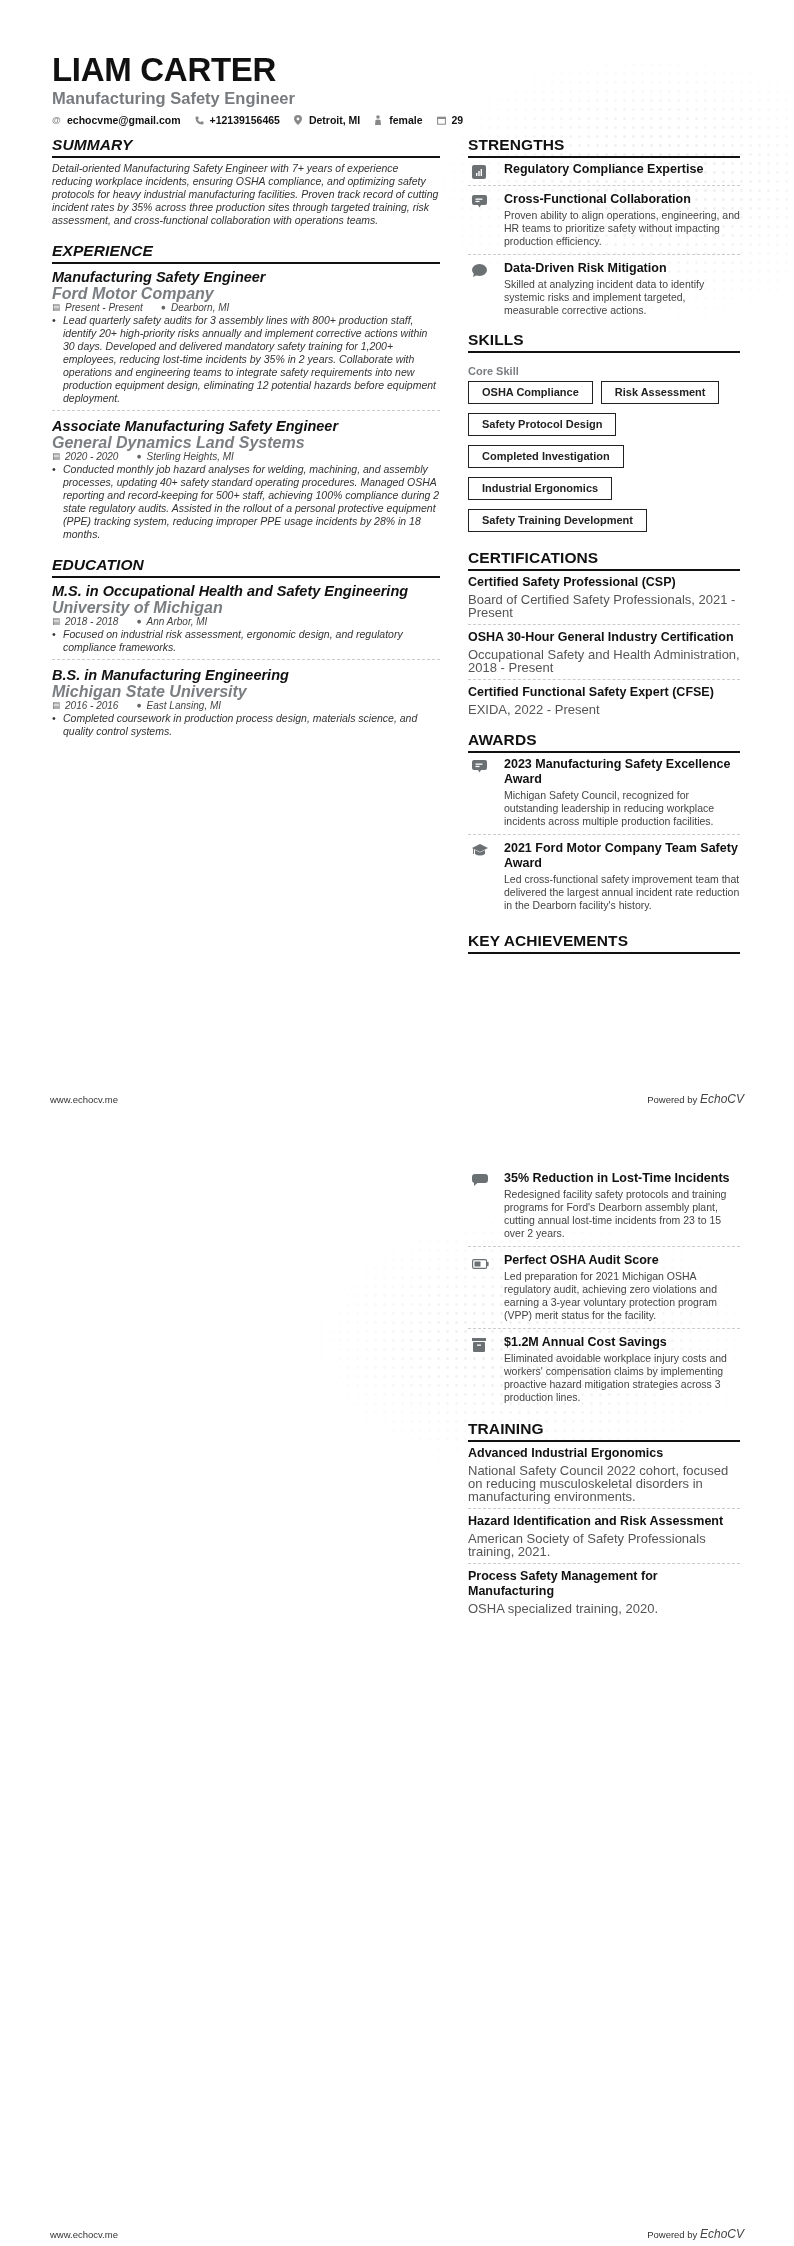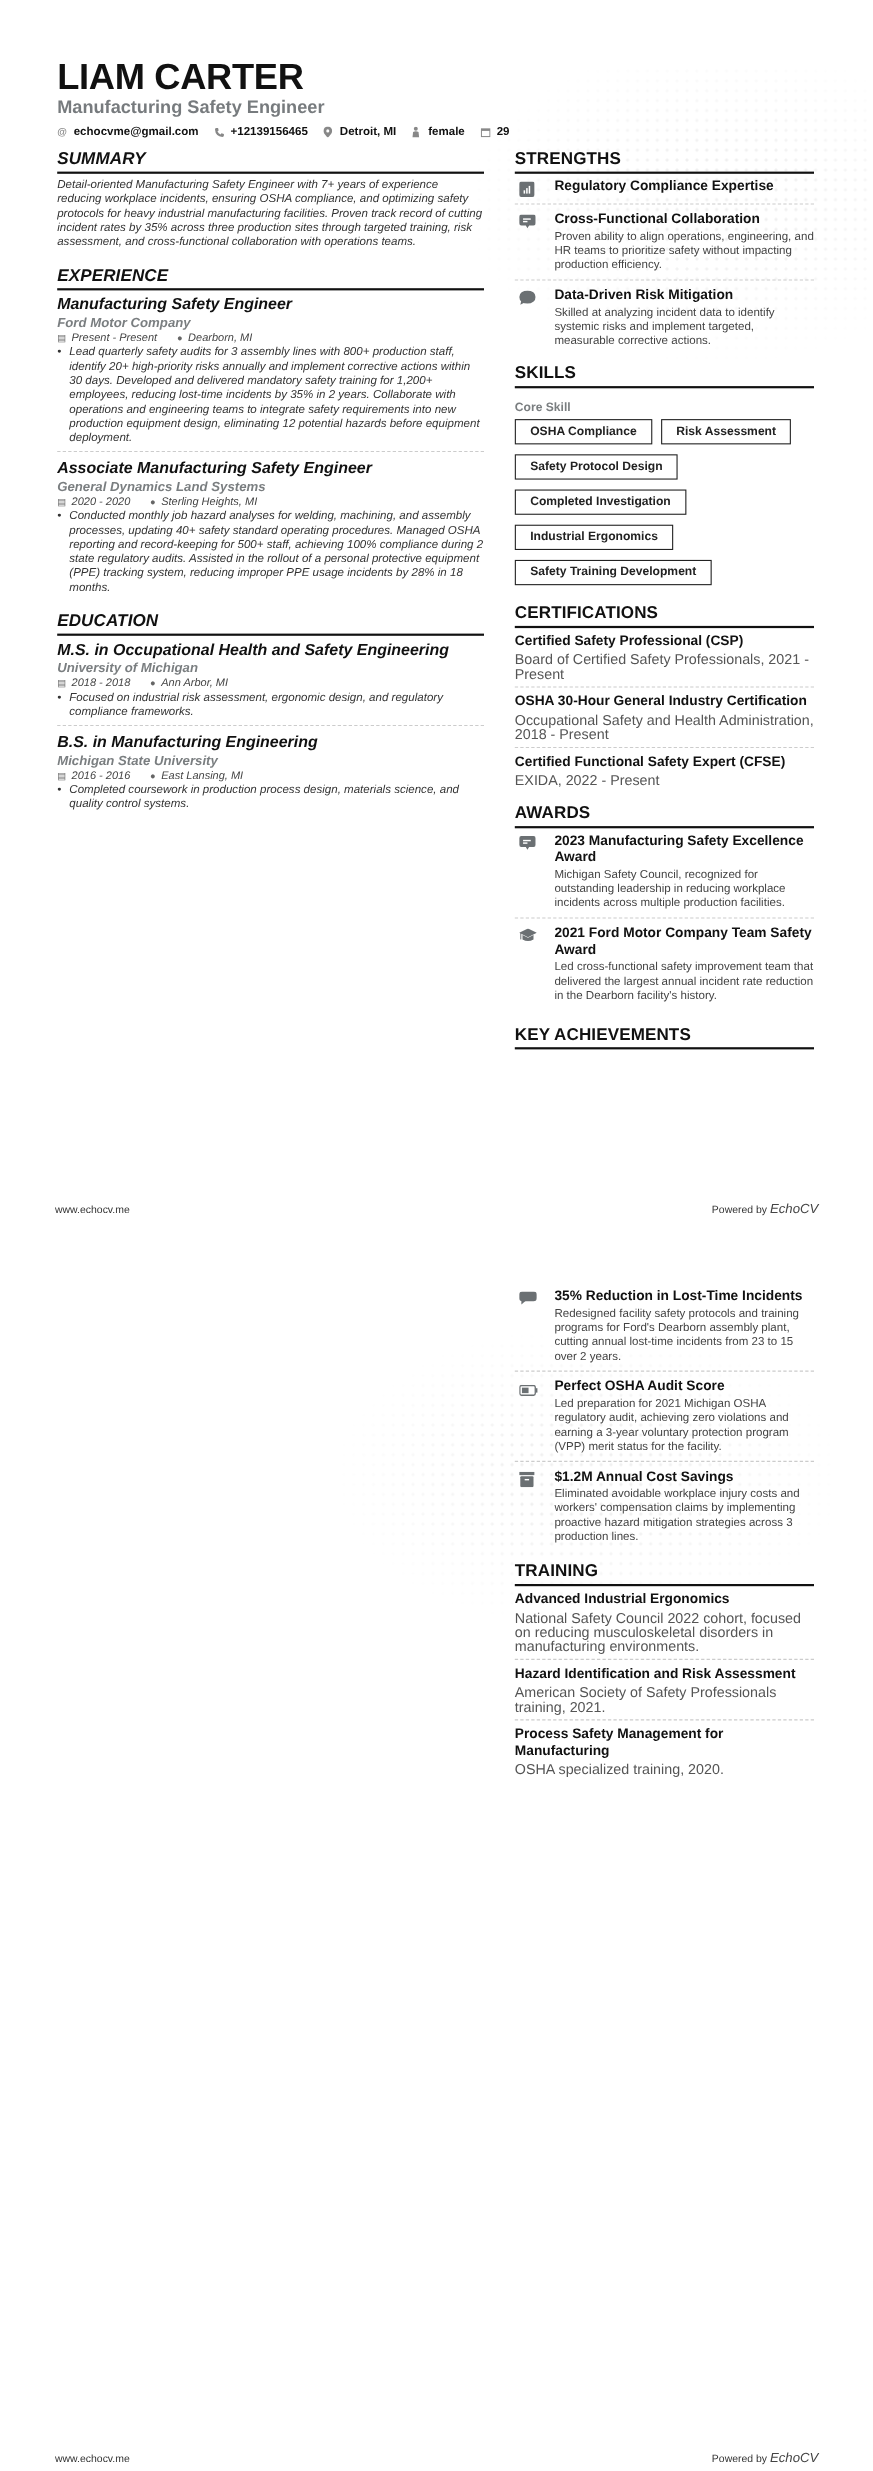--- a/index.html
+++ b/index.html
@@ -20,21 +20,21 @@
 
     .col-left { position: absolute; left: 52px; width: 388px; }
     .col-right { position: absolute; left: 468px; width: 272px; }
 
     .sec-title { font-size: 15.5px; font-weight: 700; color: #111; letter-spacing: 0.1px; line-height: 18px; padding-bottom: 2px; border-bottom: 2.5px solid #111; margin-bottom: 4px; }
     .para { font-size: 10.5px; line-height: 13px; color: #333; }
 
     .item { padding-bottom: 5px; margin-bottom: 6px; border-bottom: 1px dashed #ccc; }
     .item.last { border-bottom: none; }
     .job-title { font-size: 14.5px; font-weight: 700; color: #111; line-height: 18px; }
-    .company { font-size: 12px; font-weight: 700; color: #7a7e80; line-height: 15px; }
+    .company { font-size: 16px; font-weight: 700; color: #7a7e80; line-height: 15px; }
     .meta { display: flex; font-size: 10px; color: #444; line-height: 13px; }
     .meta .m { display: flex; align-items: center; margin-right: 18px; }
     .meta .ic { color: #666; font-size: 8.5px; margin-right: 5px; }
     .bullets { list-style: none; }
     .bullets li { font-size: 10.5px; line-height: 13px; color: #333; padding-left: 11px; position: relative; }
     .bullets li::before { content: "\2022"; position: absolute; left: 0; top: 0; color: #333; }
 
     .ri { display: flex; padding-bottom: 6px; margin-bottom: 6px; border-bottom: 1px dashed #ccc; }
     .ri.last { border-bottom: none; }
     .ri-icon { width: 36px; flex: none; padding-top: 3px; padding-left: 4px; }

